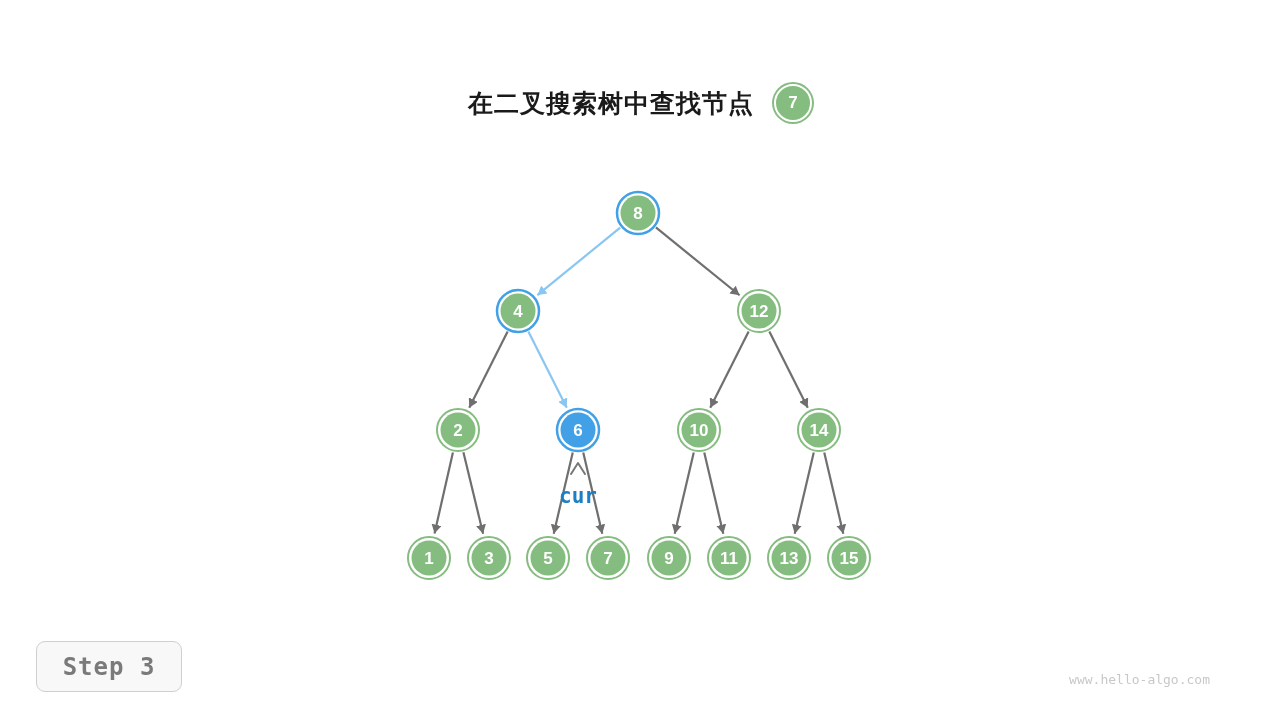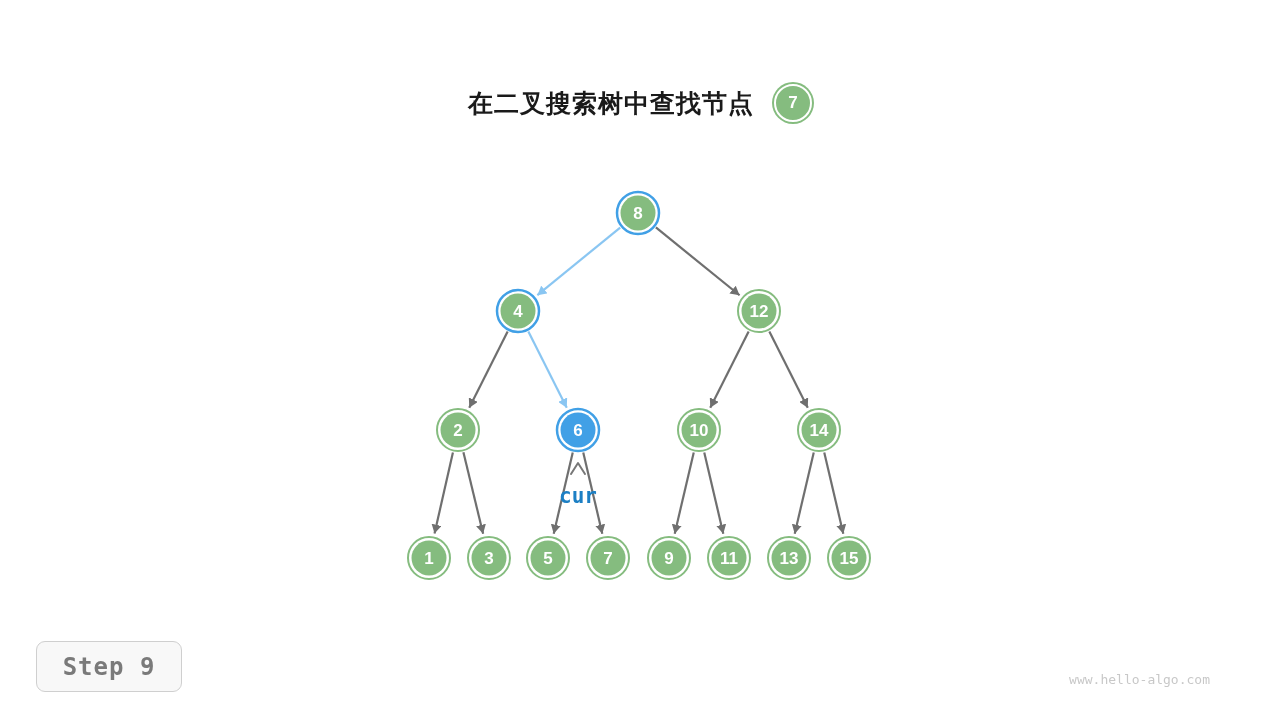--- a/index.html
+++ b/index.html
@@ -189,18 +189,18 @@
     </svg>
 
   <div class="title-row">
     <span class="title-text">在二叉搜索树中查找节点</span>
     <span class="node-badge" style="background: rgb(133, 188, 127); box-shadow: rgb(133, 188, 127) 0px 0px 0px 2px;">
       <span>7</span>
     </span>
   </div>
 
   <div class="step-box">
-    <span>Step 9</span>
+    <span>Step 3</span>
   </div>
 
   <div class="watermark">www.hello-algo.com</div>
 
 </div>
 
 </body></html>

